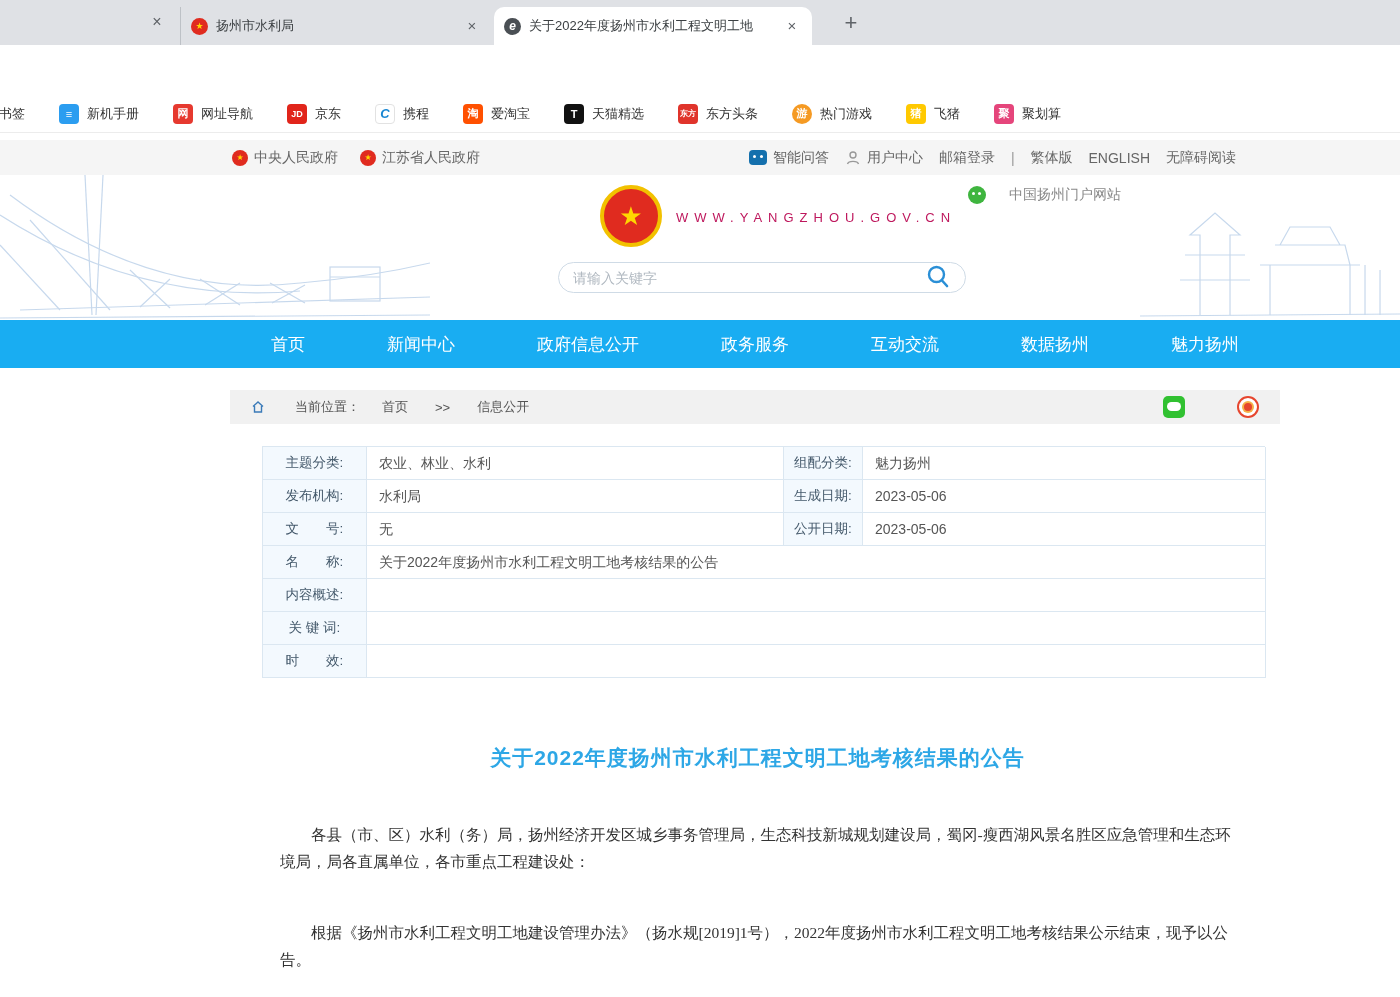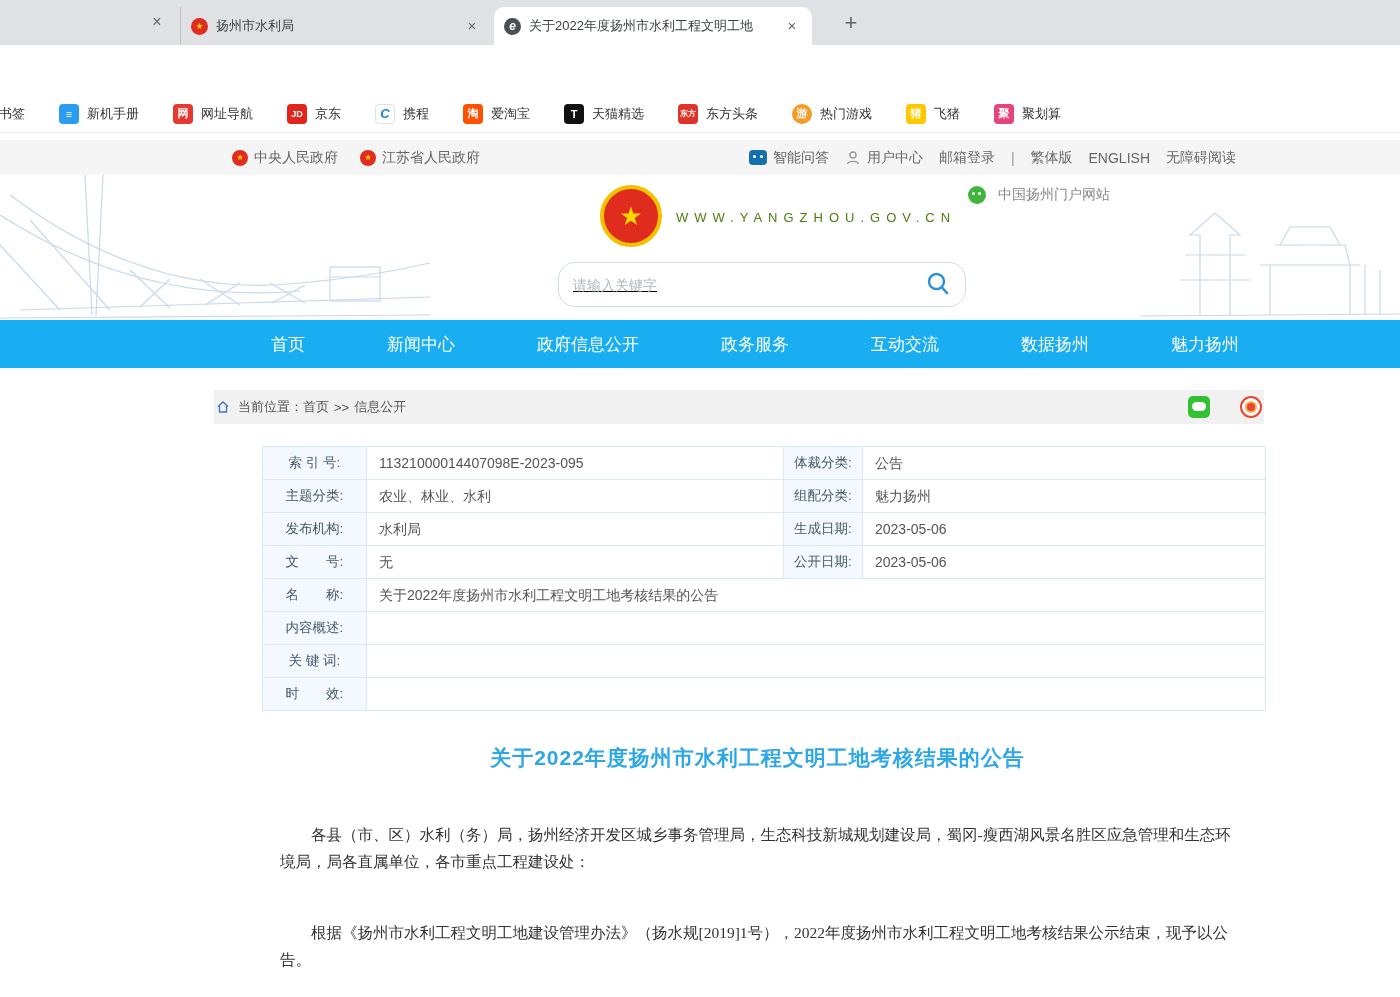--- a/index.html
+++ b/index.html
@@ -63,41 +63,41 @@
 
   
   .header { position:absolute; top:175px; left:0; width:1400px; height:145px; background:#fff; overflow:hidden; }
   .sketch { position:absolute; top:0; opacity:.8; }
   .logo-wrap { position:absolute; left:600px; top:10px; display:flex; align-items:center; }
   .big-emblem { width:62px; height:62px; border-radius:50%; background:#e02b1f; border:4px solid #f2c100;
     display:flex; align-items:center; justify-content:center; color:#ffd700; font-size:26px; flex:0 0 62px; }
   .logo-text { margin-left:14px; }
   .site-title { font-size:40px; font-weight:bold; color:#d8000f; letter-spacing:3px; line-height:44px;
     font-family:"Liberation Serif","DejaVu Serif",serif; }
-  .site-url { font-size:13px; color:#4d7c0f; letter-spacing:6px; margin-top:3px; }
-  .portal { position:absolute; left:968px; top:11px; display:flex; align-items:flex-start; gap:12px; }
+  .site-url { font-size:13px; color:#be185d; letter-spacing:6px; margin-top:3px; }
+  .portal { position:absolute; left:968px; top:11px; display:flex; align-items:flex-start; gap:23px; }
   .wechat-dot { width:18px; height:18px; border-radius:50%; background:#3fb53f; position:relative; }
   .wechat-dot::before { content:""; position:absolute; left:4px; top:6px; width:3px; height:3px;
     border-radius:50%; background:#fff; box-shadow:6px 0 0 #fff; }
   .portal-text { font-size:14px; color:#888; }
-  .search { position:absolute; left:558px; top:87px; width:408px; height:45px; background:#fff;
-    border:1px solid #cfdbe6; border-radius:17px; display:flex; align-items:center; padding:0 14px;text-decoration:underline; }
+  .search { position:absolute; left:558px; top:87px; width:408px; height:31px; background:#fff;
+    border:1px solid #cfdbe6; border-radius:17px; display:flex; align-items:center; padding:0 14px; }
   .search input { border:none; outline:none; flex:1; font-size:14px; color:#333; background:transparent;
     font-family:inherit; }
   .search input::placeholder { color:#b0b8c0; }
 
   
   .nav { position:absolute; top:320px; left:0; width:1400px; height:48px; background:#19adf2; }
   .nav-inner { position:absolute; left:230px; width:1050px; height:48px; display:flex;
     justify-content:space-around; align-items:center; }
   .nav-item { color:#fff; font-size:17px; cursor:pointer; white-space:nowrap; }
 
   
-  .breadcrumb { position:absolute; left:214px; top:390px; width:1050px; height:34px; background:#f1f1f1;
-    display:flex; align-items:center; padding:0 2px; font-size:13px; color:#555; }
+  .breadcrumb { position:absolute; left:230px; top:390px; width:1050px; height:34px; background:#f1f1f1;
+    display:flex; align-items:center; padding:0 21px; font-size:13px; color:#555;gap:22px; }
   .crumb-home { margin-right:8px; display:flex; }
   .crumb-spacer { flex:1; }
   .share-wechat { width:22px; height:22px; border-radius:5px; background:#31c131; position:relative;
     margin-right:30px; cursor:pointer; }
   .share-wechat::before { content:""; position:absolute; left:4px; top:6px; width:14px; height:9px;
     border-radius:5px; background:#fff; }
   .share-weibo { width:22px; height:22px; border-radius:50%; background:#fff; border:2px solid #e6462e;
     position:relative; cursor:pointer; }
   .share-weibo::before { content:""; position:absolute; left:5px; top:5px; width:8px; height:8px;
     border-radius:50%; background:#e6462e; box-shadow:0 0 0 2px #f6b148; }
@@ -332,26 +332,20 @@
     <span>首页</span>
     <span style="margin:0 5px;">&gt;&gt;</span>
     <span>信息公开</span>
     <span class="crumb-spacer"></span>
     <span class="share-wechat"></span>
     <span class="share-weibo"></span>
   </div>
 
   <div class="meta-table">
     <div class="mrow">
-      <div class="mcell mlabel">索 引 号:</div>
-      <div class="mcell mvalue">11321000014407098E-2023-095</div>
-      <div class="mcell mlabel">体裁分类:</div>
-      <div class="mcell mvalue">公告</div>
-    </div>
-    <div class="mrow">
       <div class="mcell mlabel">主题分类:</div>
       <div class="mcell mvalue">农业、林业、水利</div>
       <div class="mcell mlabel">组配分类:</div>
       <div class="mcell mvalue">魅力扬州</div>
     </div>
     <div class="mrow">
       <div class="mcell mlabel">发布机构:</div>
       <div class="mcell mvalue">水利局</div>
       <div class="mcell mlabel">生成日期:</div>
       <div class="mcell mvalue">2023-05-06</div>

